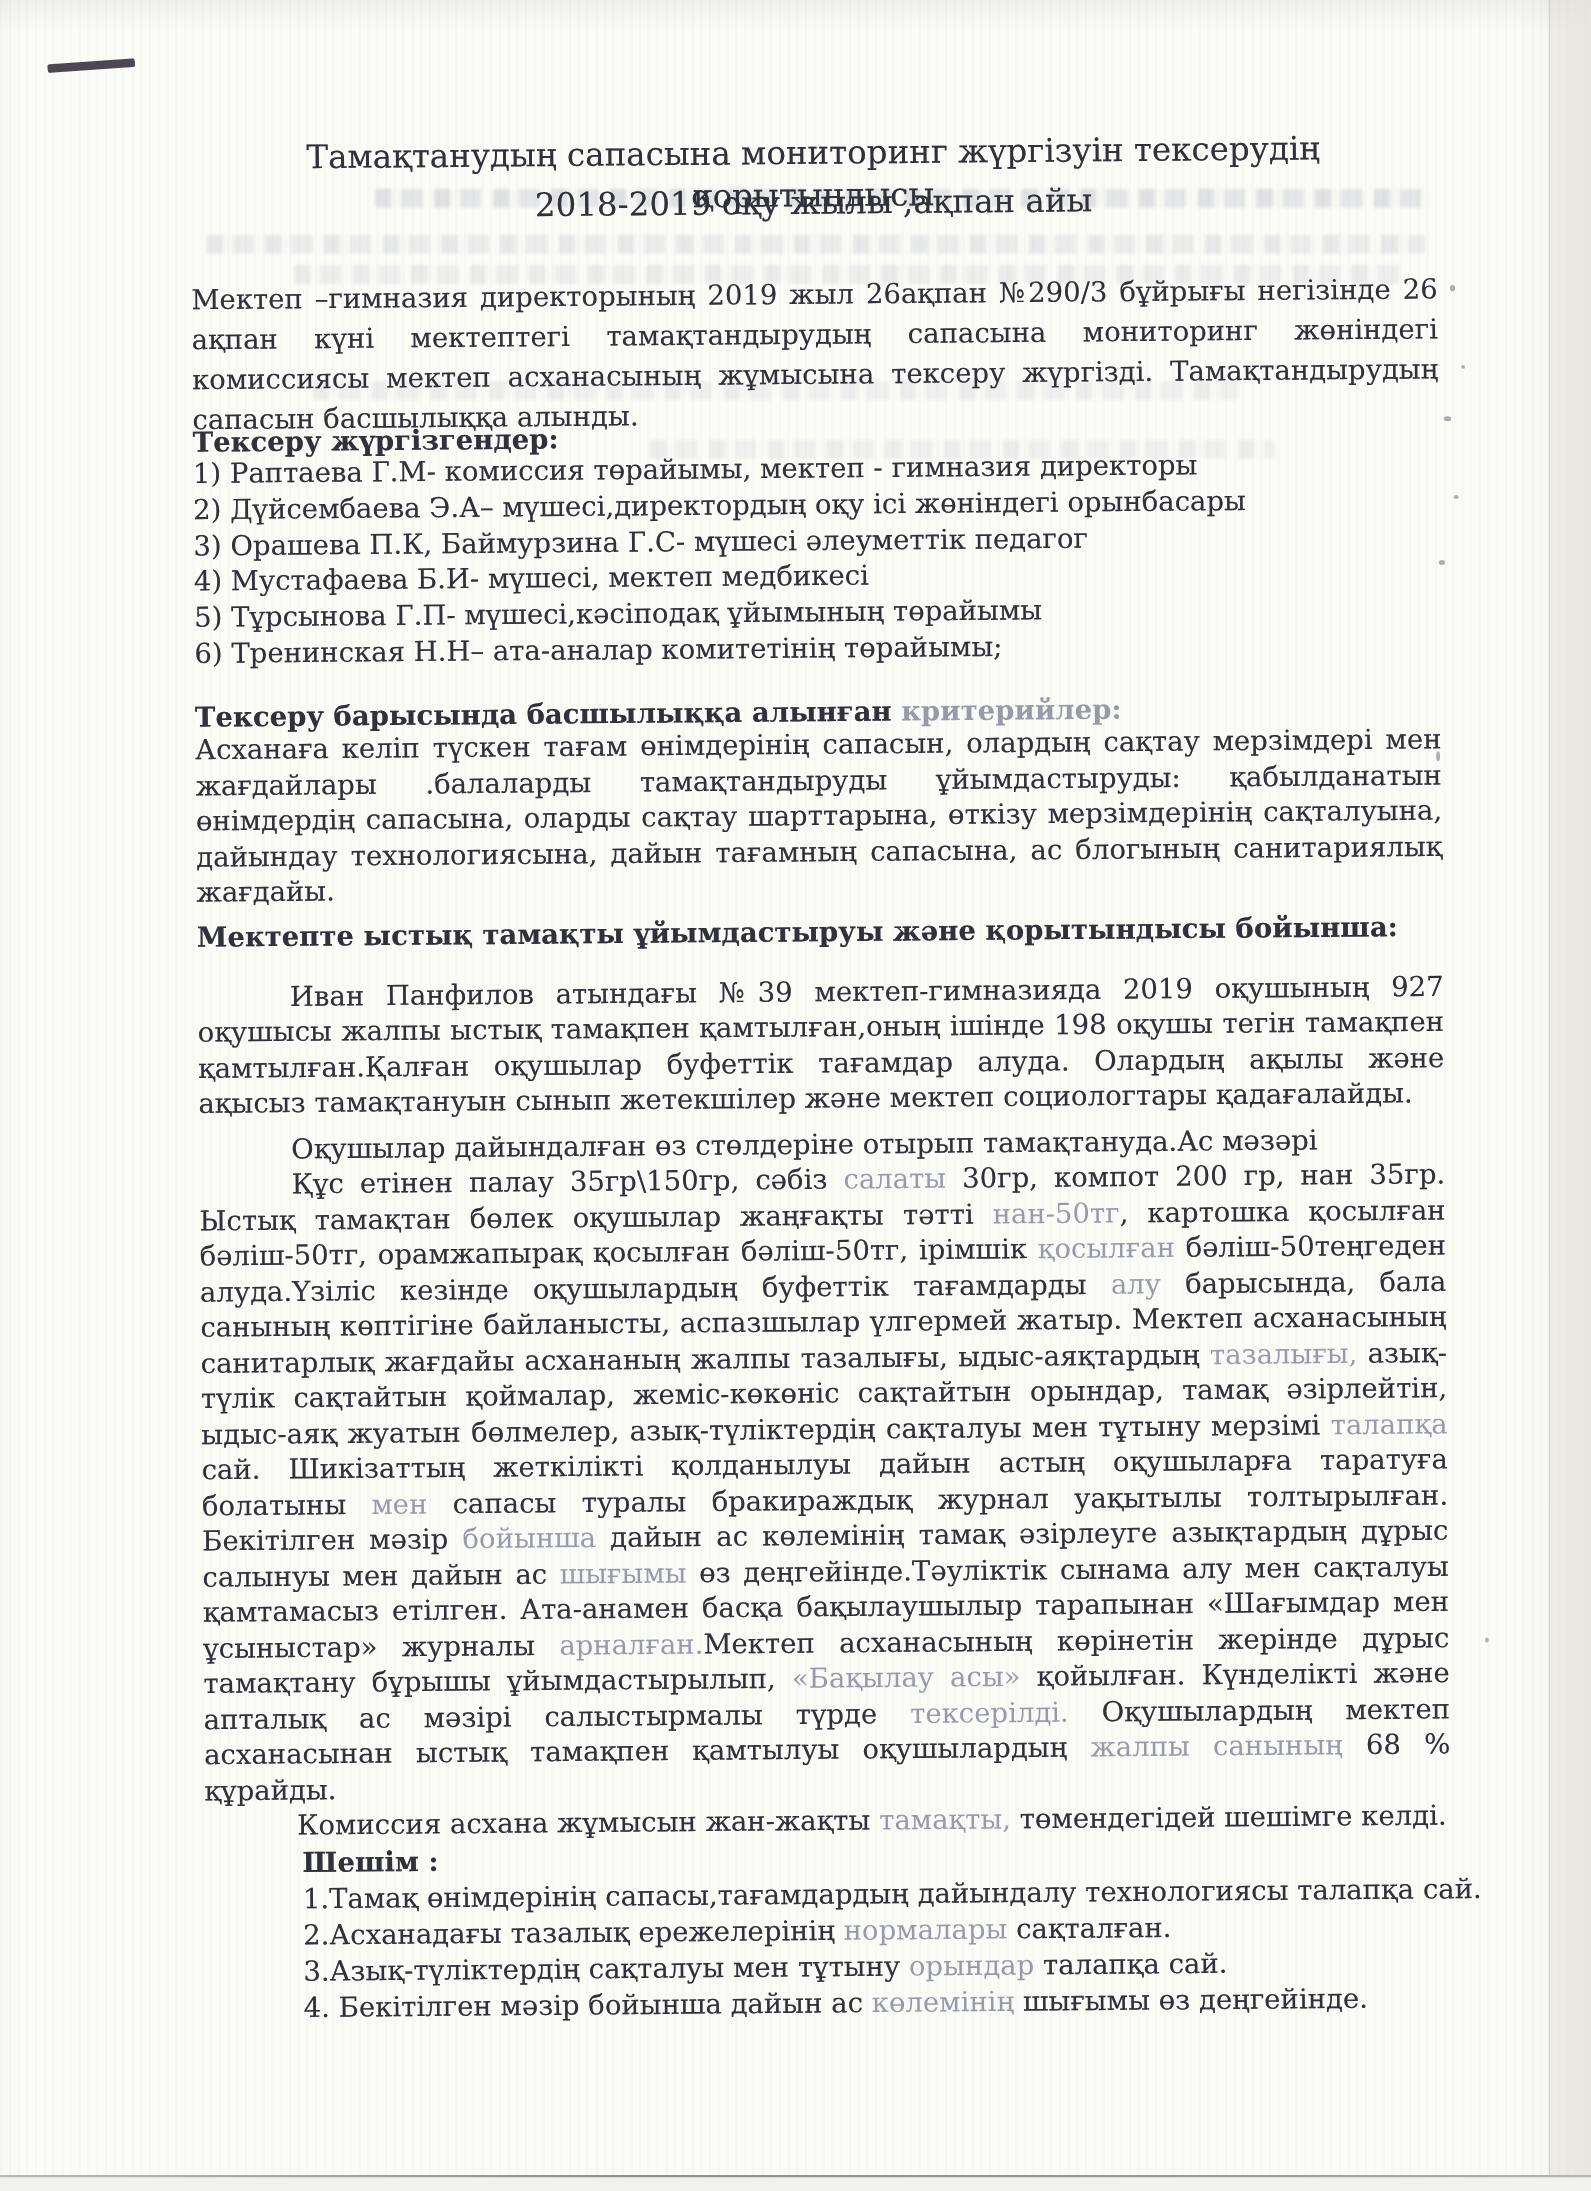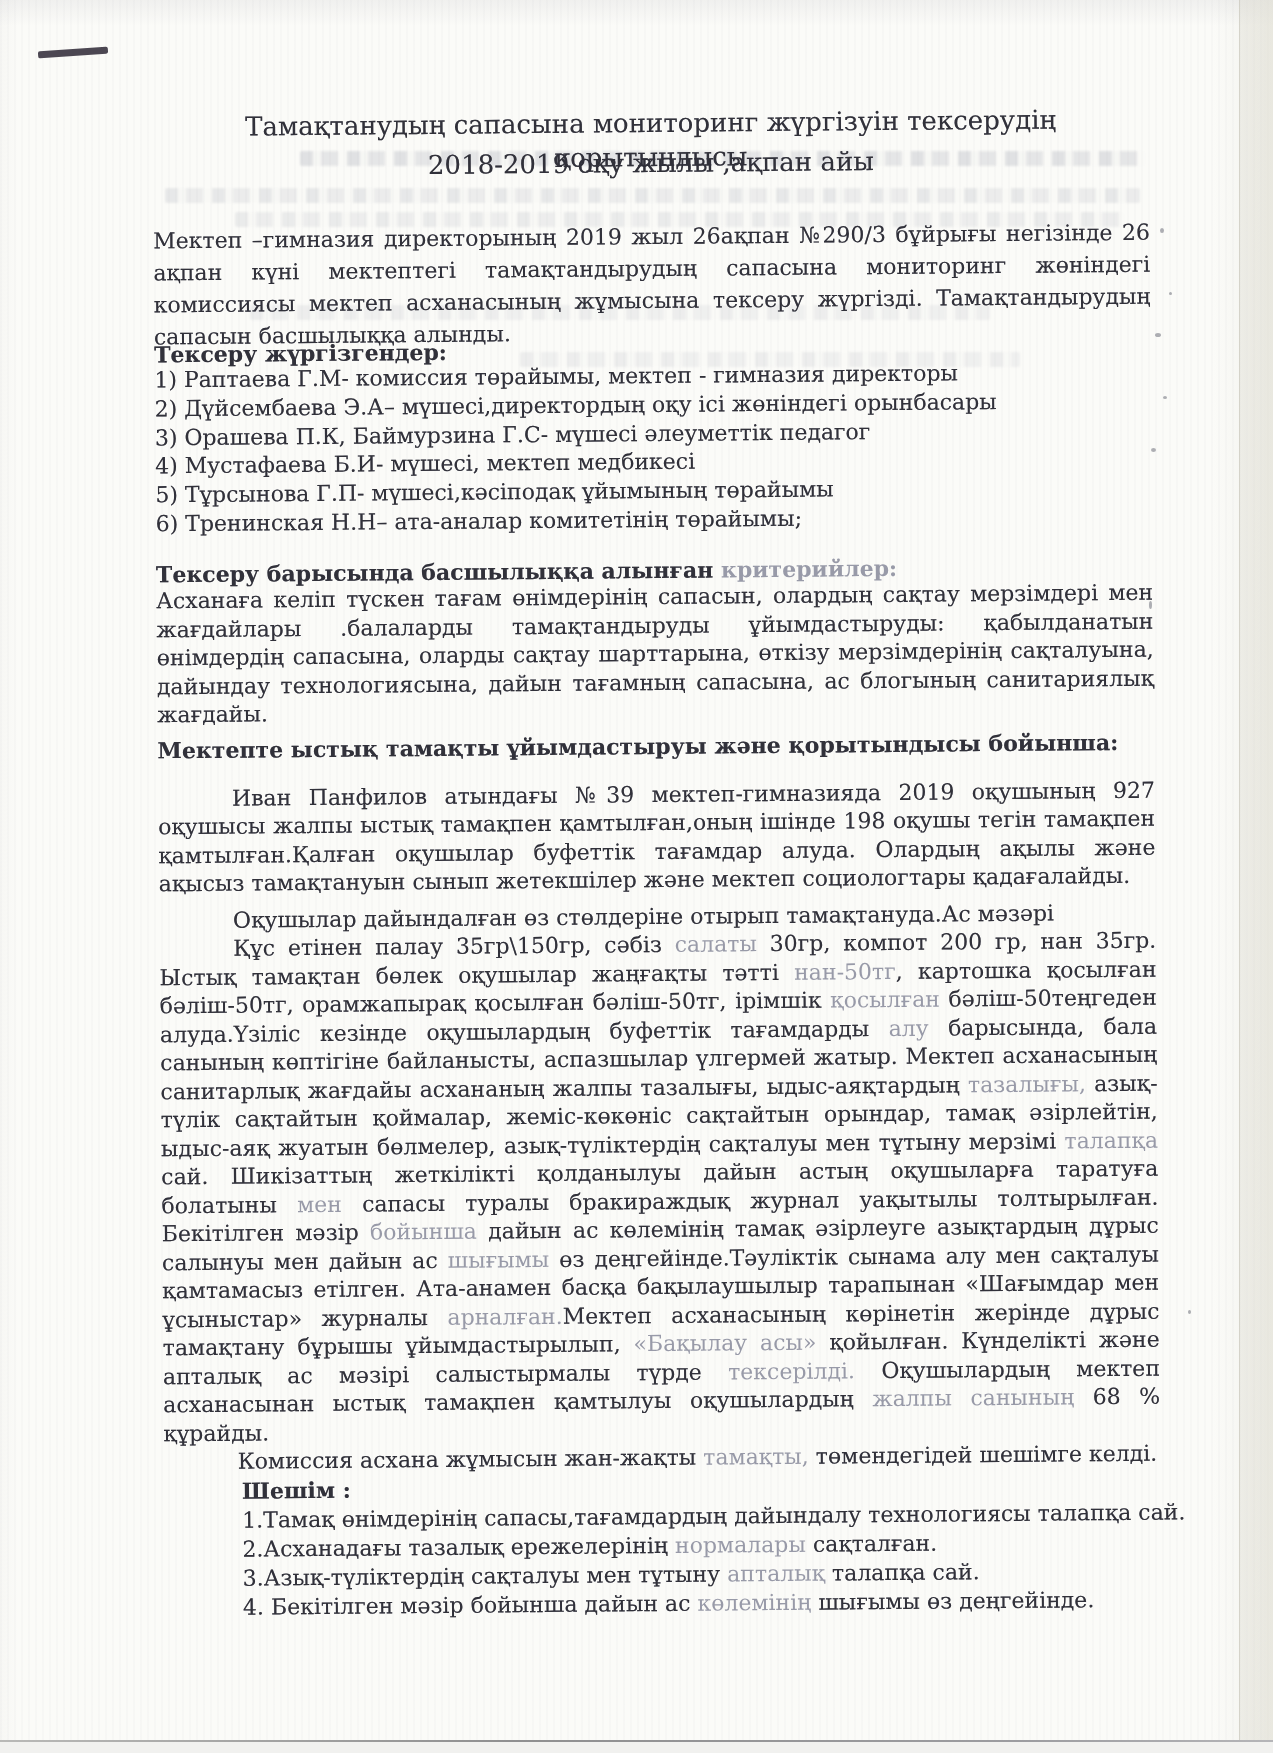--- a/index.html
+++ b/index.html
@@ -120,19 +120,19 @@
       <div class="bold">Мектепте ыстық тамақты ұйымдастыруы және қорытындысы бойынша:</div>
       <div class="para1 just ind">Иван Панфилов атындағы №39 мектеп-гимназияда 2019 оқушының 927 оқушысы жалпы ыстық тамақпен қамтылған,оның ішінде 198 оқушы тегін тамақпен қамтылған.Қалған оқушылар буфеттік тағамдар алуда. Олардың ақылы және ақысыз тамақтануын сынып жетекшілер және мектеп социологтары қадағалайды.</div>
       <div class="para2 ind">Оқушылар дайындалған өз стөлдеріне отырып тамақтануда.Ас мәзәрі</div>
       <div class="just ind"><span>Құс етінен палау 35гр\150гр, сәбіз </span><span class="faint">салаты </span><span>30гр, компот 200 гр, нан 35гр. Ыстық тамақтан бөлек оқушылар жаңғақты тәтті </span><span class="faint">нан-50тг</span><span>, картошка қосылған бәліш-50тг, орамжапырақ қосылған бәліш-50тг, ірімшік </span><span class="faint">қосылған </span><span>бәліш-50теңгеден алуда.Үзіліс кезінде оқушылардың буфеттік тағамдарды </span><span class="faint">алу </span><span>барысында, бала санының көптігіне байланысты, аспазшылар үлгермей жатыр.  Мектеп асханасының санитарлық жағдайы асхананың жалпы тазалығы, ыдыс-аяқтардың </span><span class="faint">тазалығы, </span><span>азық-түлік сақтайтын қоймалар, жеміс-көкөніс сақтайтын орындар, тамақ әзірлейтін, ыдыс-аяқ жуатын бөлмелер, азық-түліктердің сақталуы мен тұтыну мерзімі </span><span class="faint">талапқа </span><span>сай. Шикізаттың жеткілікті қолданылуы дайын астың оқушыларға таратуға болатыны </span><span class="faint">мен </span><span>сапасы туралы бракираждық журнал уақытылы толтырылған. Бекітілген мәзір </span><span class="faint">бойынша </span><span>дайын ас көлемінің тамақ әзірлеуге азықтардың дұрыс салынуы мен дайын ас </span><span class="faint">шығымы </span><span>өз деңгейінде.Тәуліктік сынама алу мен сақталуы қамтамасыз етілген. Ата-анамен басқа бақылаушылыр тарапынан «Шағымдар мен ұсыныстар» журналы </span><span class="faint">арналған.</span><span>Мектеп асханасының көрінетін жерінде дұрыс тамақтану бұрышы ұйымдастырылып, </span><span class="faint">«Бақылау асы» </span><span>қойылған. Күнделікті және апталық ас мәзірі салыстырмалы түрде </span><span class="faint">тексерілді. </span><span>Оқушылардың мектеп асханасынан ыстық тамақпен қамтылуы оқушылардың </span><span class="faint">жалпы санының </span><span>68 % құрайды.</span></div>
       <div class="ind"><span>Комиссия асхана жұмысын жан-жақты </span><span class="faint">тамақты,</span><span> төмендегідей шешімге келді.</span></div>
 
       <div class="decision">
         <div class="bold">Шешім :</div>
         <div class="nowrap"><span>1.Тамақ өнімдерінің сапасы,тағамдардың дайындалу технологиясы талапқа сай.</span></div>
         <div class="nowrap"><span>2.Асханадағы тазалық ережелерінің </span><span class="faint">нормалары </span><span>сақталған.</span></div>
-        <div class="nowrap"><span>3.Азық-түліктердің сақталуы мен тұтыну </span><span class="faint">апталық </span><span>талапқа сай.</span></div>
+        <div class="nowrap"><span>3.Азық-түліктердің сақталуы мен тұтыну </span><span class="faint">орындар </span><span>талапқа сай.</span></div>
         <div class="nowrap"><span>4. Бекітілген мәзір бойынша дайын ас </span><span class="faint">көлемінің </span><span>шығымы өз деңгейінде.</span></div>
       </div>
     </div>
 
   </div>
 </div>
 
 </body></html>

